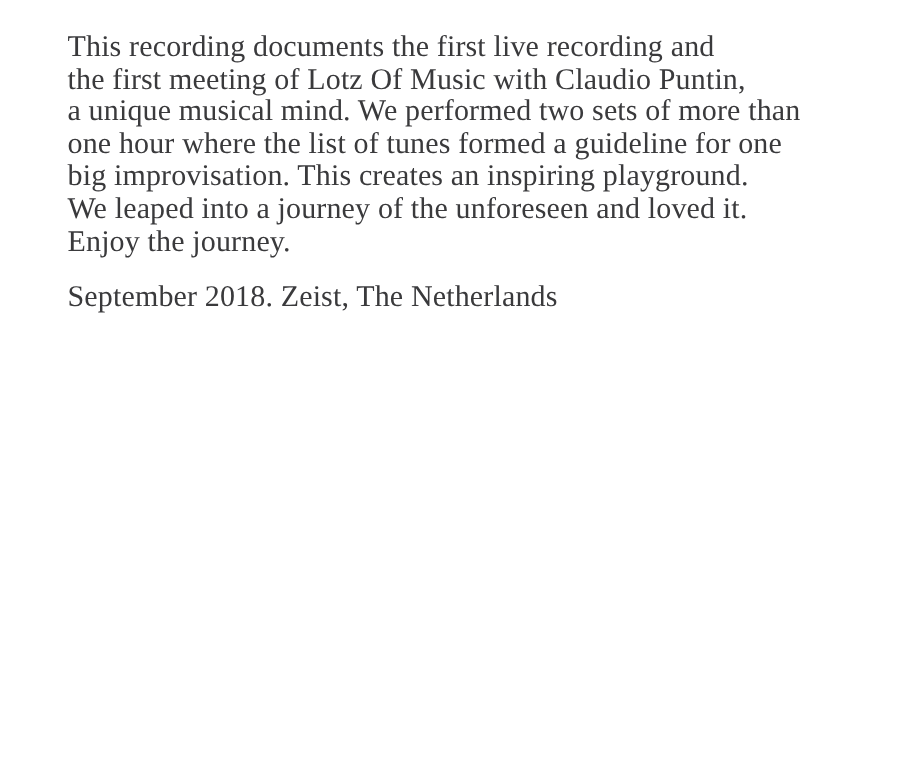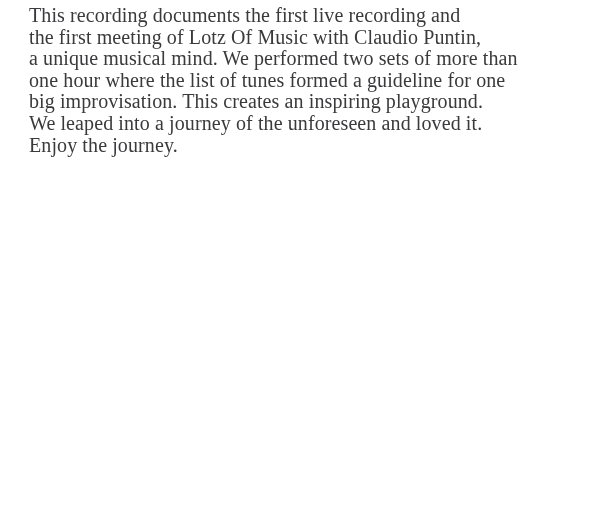--- a/index.html
+++ b/index.html
@@ -16,33 +16,34 @@
   }
   .notes {
     padding: 5px 20px 0 29px;
     font-family: "Liberation Serif", serif;
     font-size: 20px;
     line-height: 21.6px;
     letter-spacing: 0.1px;
     color: var(--text-color, #3a3a3c);
   }
   .notes p {
-    margin: 0;
+    margin: 16px;
     white-space: pre-line; 
   }
   .para {
     margin-bottom: 21.6px; 
   }
 </style>
 </head>
 <body>
 
 <main class="page">
   <section class="notes">
     <p class="para">This recording documents the first live recording and
 the first meeting of Lotz Of Music with Claudio Puntin,
 a unique musical mind. We performed two sets of more than
 one hour where the list of tunes formed a guideline for one
 big improvisation. This creates an inspiring playground.
 We leaped into a journey of the unforeseen and loved it.
 Enjoy the journey.</p>
+    <p class="sig">September 2018. Zeist, The Netherlands</p>
   </section>
 </main>
 
 </body></html>

